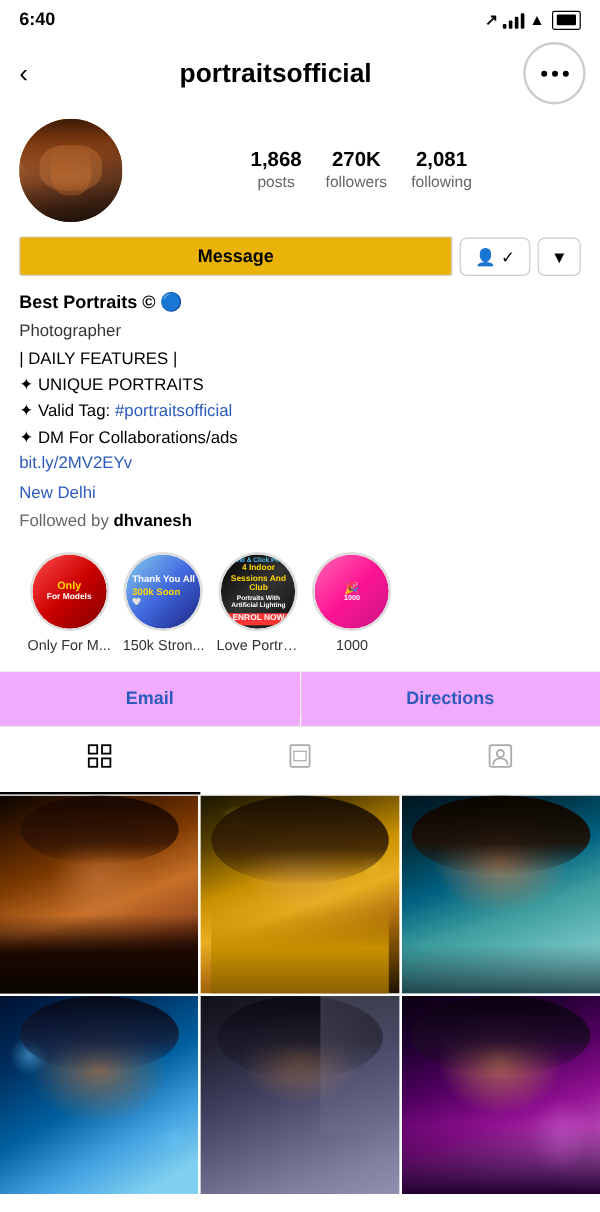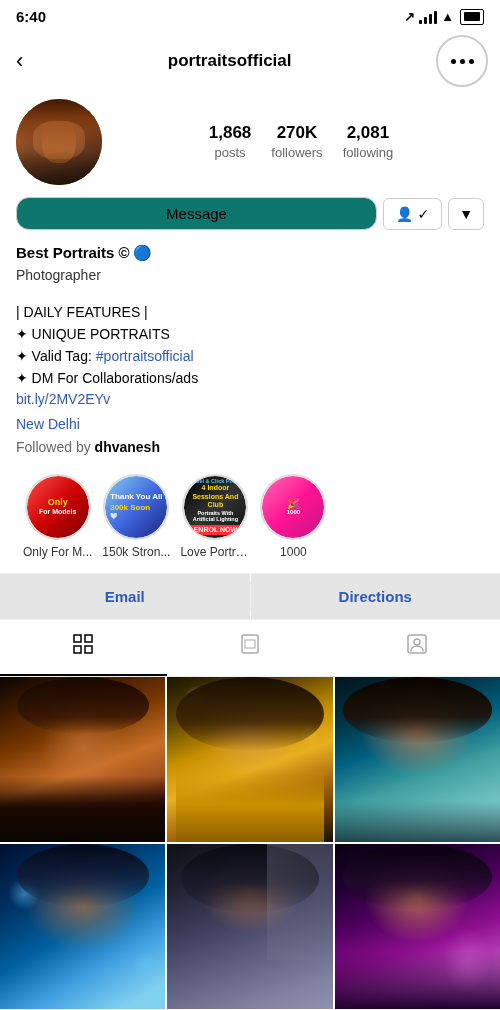--- a/index.html
+++ b/index.html
@@ -30,21 +30,21 @@
     }
 
     
     .nav-bar {
       display: flex;
       align-items: center;
       justify-content: space-between;
       padding: 6px 16px 8px;
     }
     .nav-back { font-size: 22px; color: #000; cursor: pointer; }
-    .nav-title { font-size: 17px; font-weight: 600; flex: 1; text-align: center; }
+    .nav-title { font-size: 22px; font-weight: 600; flex: 1; text-align: center; }
     .nav-more {
       width: 52px; height: 52px;
       border-radius: 50%;
       border: 2px solid #ccc;
       display: flex; align-items: center; justify-content: center;
       cursor: pointer;
       margin-right: -4px;
     }
     .dots { display: flex; gap: 4px; align-items: center; }
     .dot { width: 5px; height: 5px; border-radius: 50%; background: #000; }
@@ -93,24 +93,24 @@
     .action-buttons {
       display: flex;
       gap: 6px;
       padding: 0 16px 10px;
       align-items: center;
     }
     .btn-message {
       flex: 1;
       padding: 7px 12px;
       border: 1.5px solid #ccc;
-      border-radius: 13px;
-      background: #0f766e;
+      border-radius: 2px;
+      background: #eab308;
       font-size: 15px;
-      font-weight: 400;
+      font-weight: 700;
       cursor: pointer;
       text-align: center;
     }
     .btn-follow {
       padding: 7px 12px;
       border: 1.5px solid #ccc;
       border-radius: 6px;
       background: #fff;
       font-size: 14px;
       cursor: pointer;
@@ -196,21 +196,21 @@
     }
     .contact-btn {
       flex: 1;
       padding: 14px;
       text-align: center;
       font-size: 15px;
       font-weight: 600;
       color: #2d5bbd;
       cursor: pointer;
       border: none;
-      background: #e5e5e5;
+      background: #f0abfc;
     }
     .contact-divider {
       width: 1px;
       background: #eee;
       margin: 8px 0;
     }
 
     
     .tabs-bar {
       display: flex;
@@ -311,21 +311,21 @@
   <button class="btn-dropdown">▼</button>
 </div>
 
 <div class="bio">
   <div class="bio-name">
     <span>Best Portraits</span>
     <span> ©</span>
     <span style="color:#1877f2;">🔵</span>
   </div>
   <div class="bio-title">Photographer</div>
-  <div style="margin-top:16px;">| DAILY FEATURES |</div>
+  <div style="margin-top:2px;">| DAILY FEATURES |</div>
   <div class="bio-line">✦ UNIQUE PORTRAITS</div>
   <div class="bio-line">✦ Valid Tag: <span class="hashtag">#portraitsofficial</span></div>
   <div class="bio-line">✦ DM For Collaborations/ads</div>
   <div class="link">bit.ly/2MV2EYv</div>
   <div class="location">New Delhi</div>
   <div class="followed-by">
     <span>Followed by</span> <strong>dhvanesh</strong>
   </div>
 </div>
 

